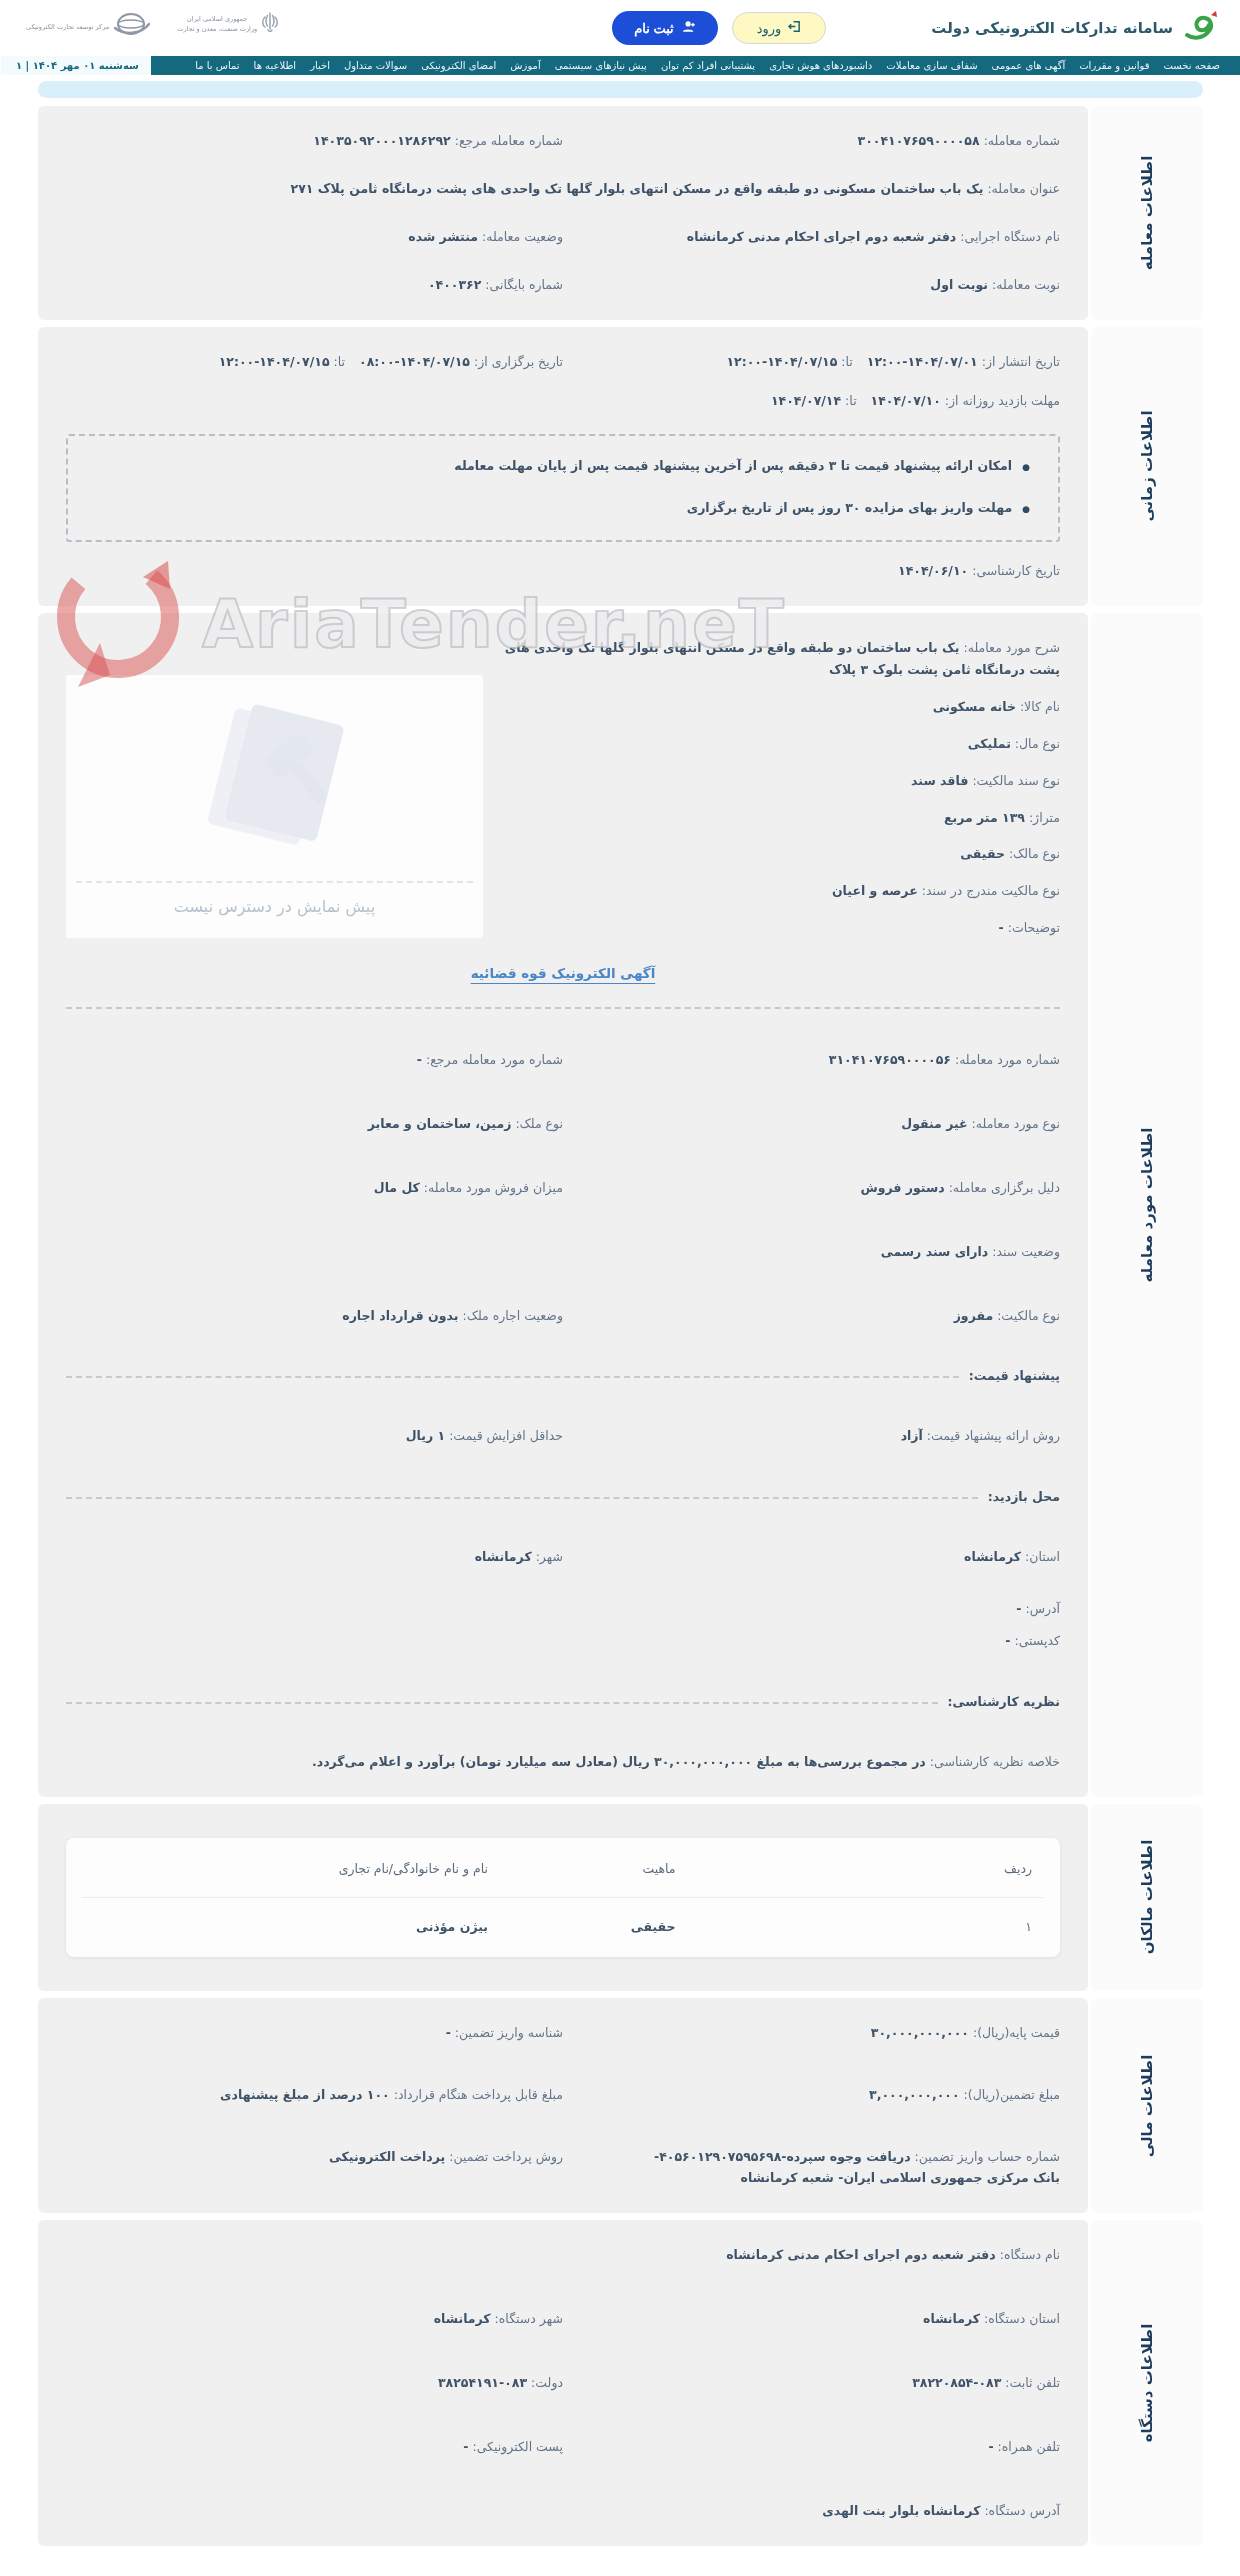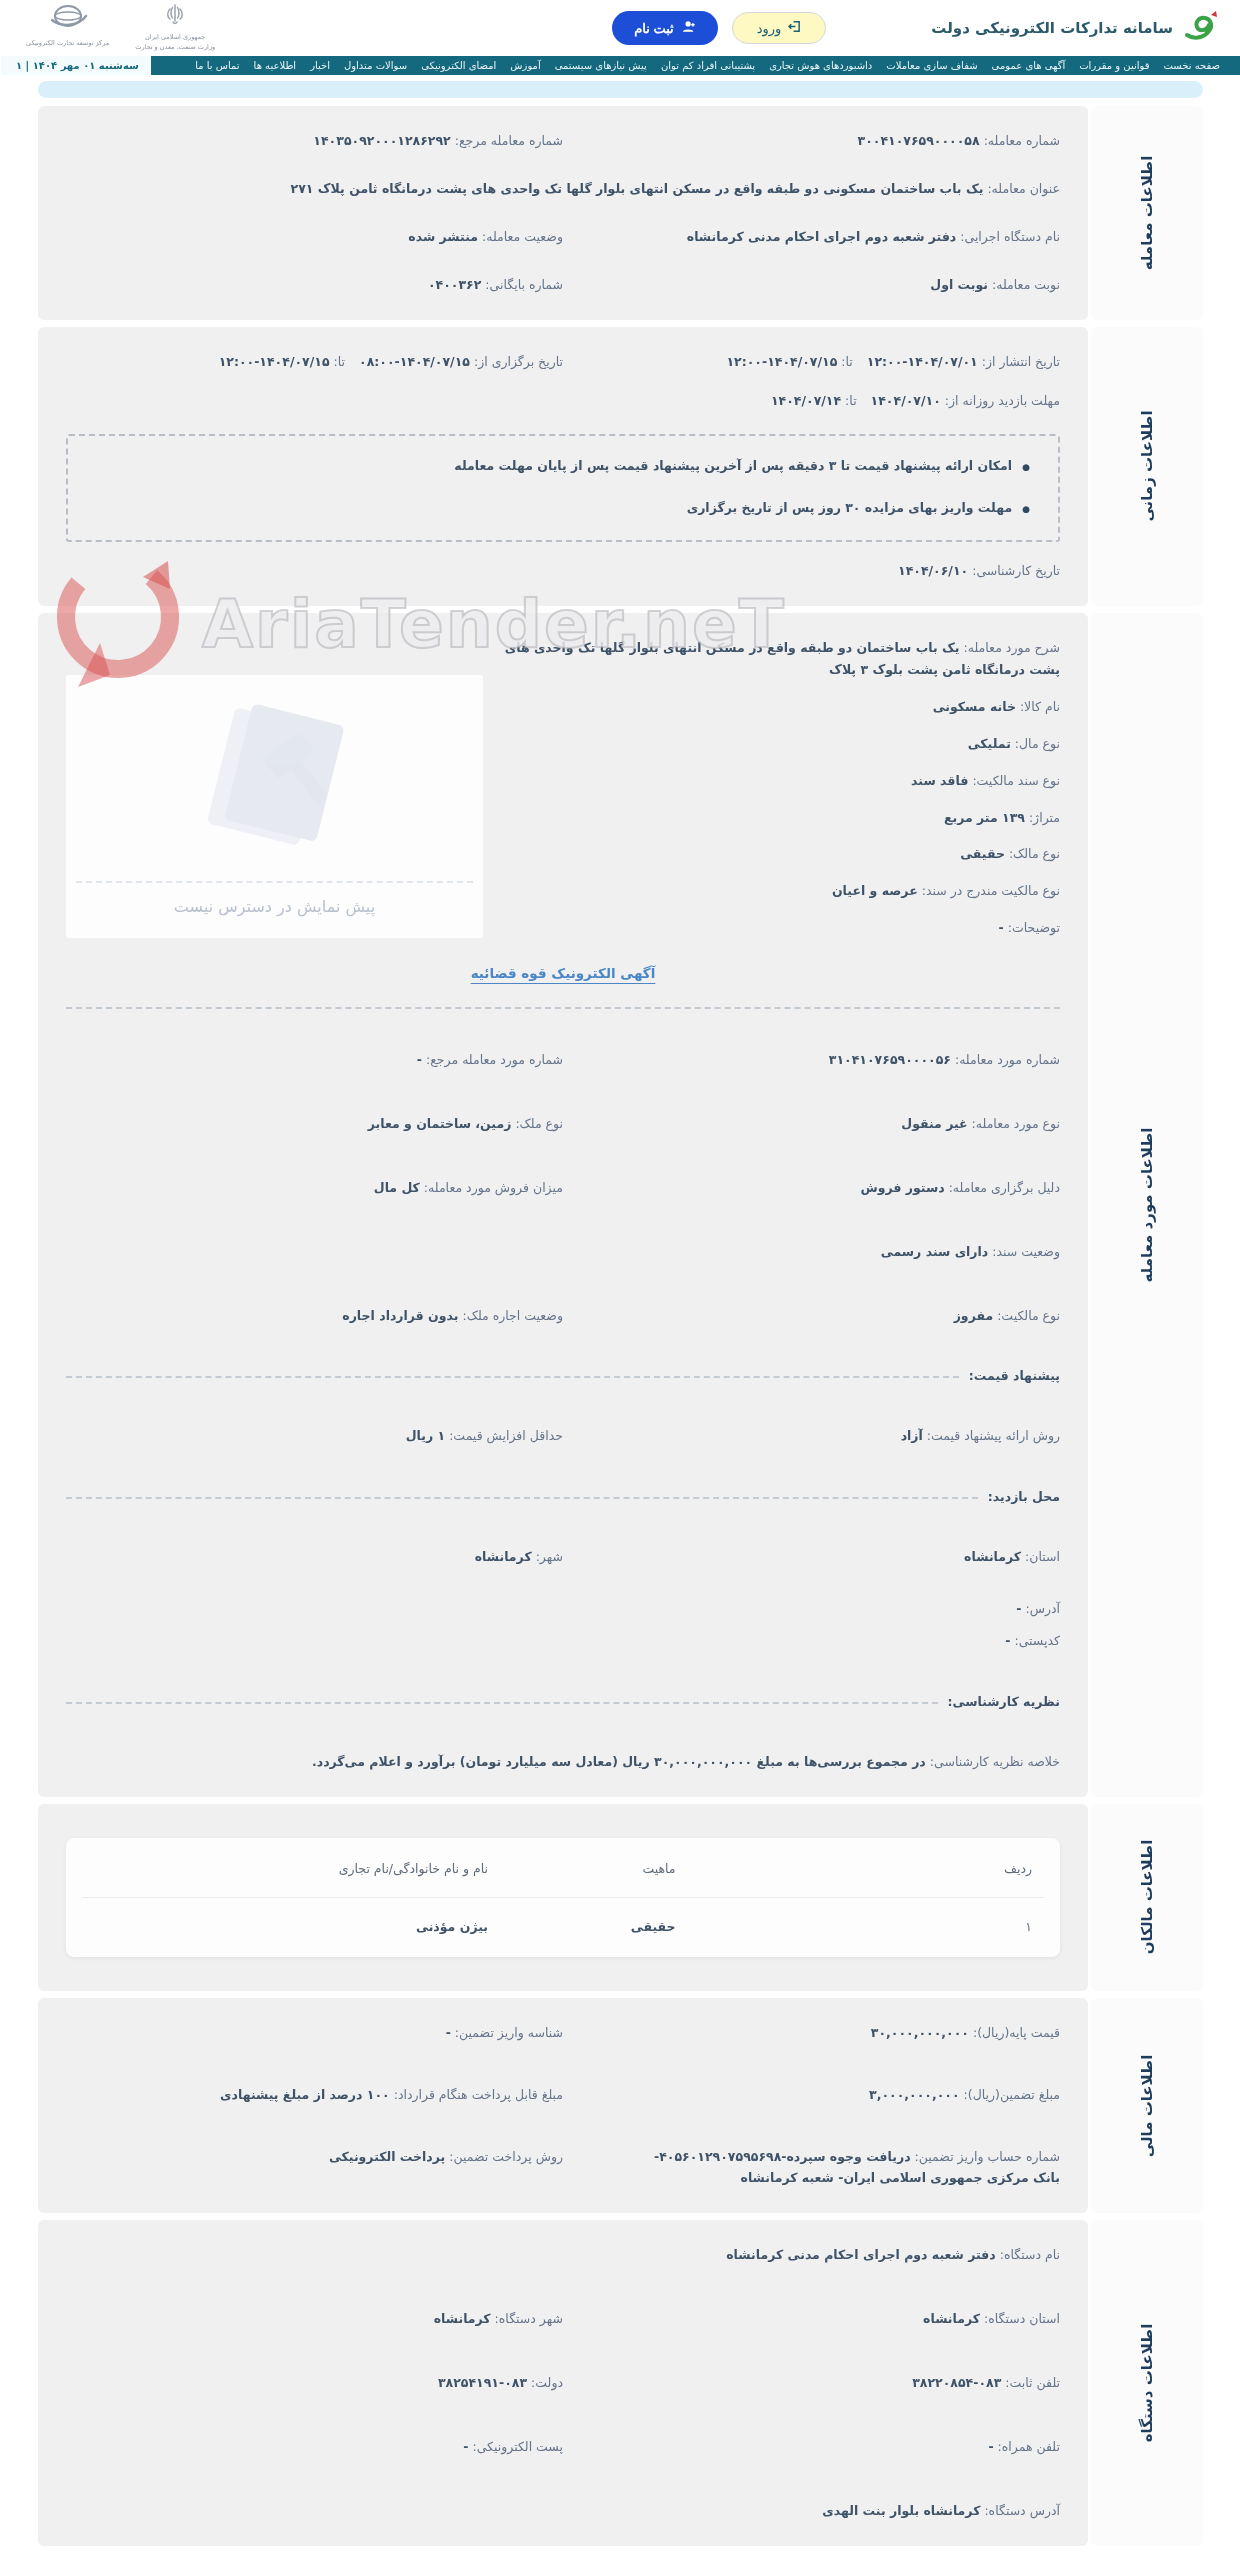--- a/index.html
+++ b/index.html
@@ -7,21 +7,21 @@
   body { position:relative; min-height:2576px; }
 
   
   .hdr { display:flex; align-items:center; height:56px; padding:4px 22px 4px 26px; background:#fff; }
   .brand { display:flex; align-items:center; gap:10px; }
   .brand-title { font-size:15px; font-weight:bold; color:#2c5a6b; }
   .hdr-btns { display:flex; align-items:center; gap:14px; margin-right:105px; }
   .btn-login { display:flex; align-items:center; gap:7px; border:1px solid #d3d8dd; border-radius:18px; background:#fef9c3; padding:7px 24px; color:#1c6075; font-size:13px; cursor:pointer; }
   .btn-register { display:flex; align-items:center; gap:8px; border:none; border-radius:19px; background:#1d4ed8; padding:9px 22px; color:#fff; font-size:13px; font-weight:bold; cursor:pointer; }
   .hdr-logos { margin-right:auto; display:flex; align-items:flex-start; gap:26px; }
-  .logo-blk { display:flex; flex-direction:column; align-items:center; gap:2px; }
+  .logo-blk { display:flex; flex-direction:row; align-items:center; gap:2px; }
   .logo-cap { font-size:6.5px; color:#8a93a0; text-align:center; line-height:1.5; }
 
   
   .nav { display:flex; align-items:stretch; background:#15697f; height:19px; font-size:10px; color:#eaf5f8; padding-right:14px; }
   .nav-item { display:flex; align-items:center; padding:0 7px; white-space:nowrap; cursor:pointer; }
   .nav-date { margin-right:auto; display:flex; align-items:center; background:#f3fbfd; color:#15697f; font-weight:bold; padding:0 12px 0 16px; white-space:nowrap; overflow:hidden; }
 
   .banner { height:17px; background:#d9f0fa; border-radius:9px; margin:6px 38px 8px; }
 
   

